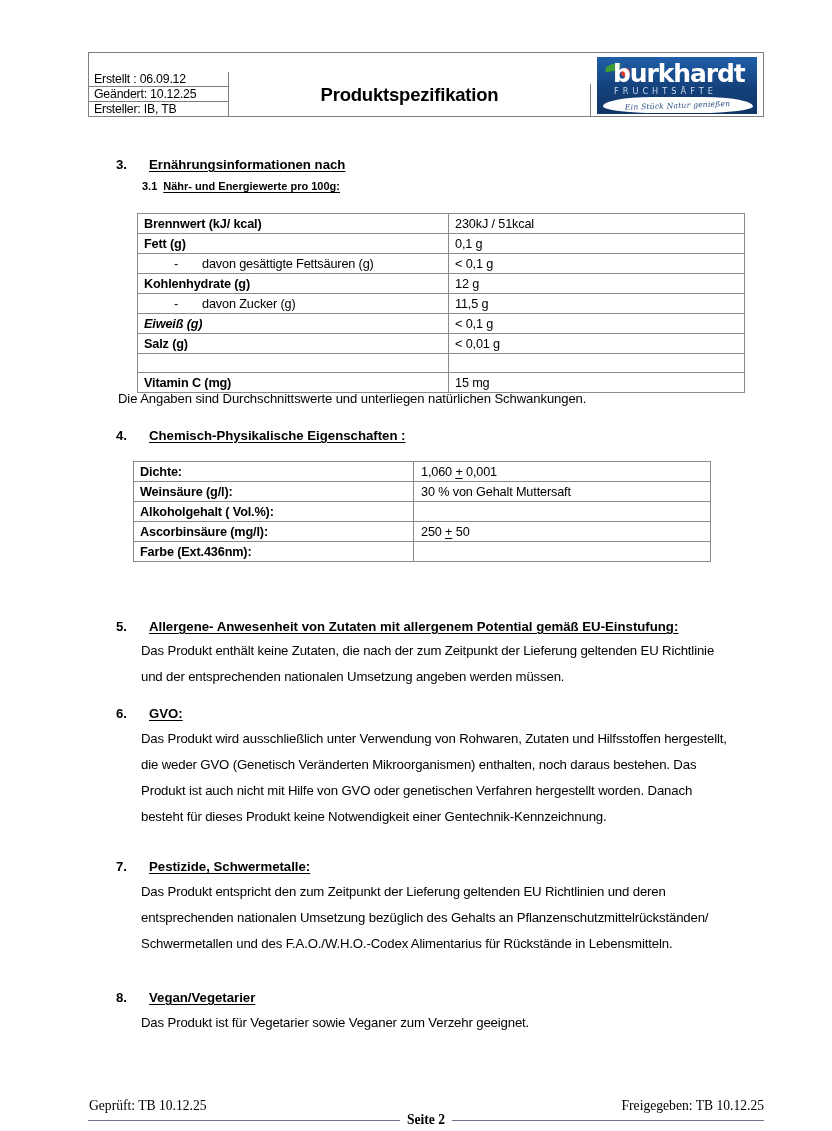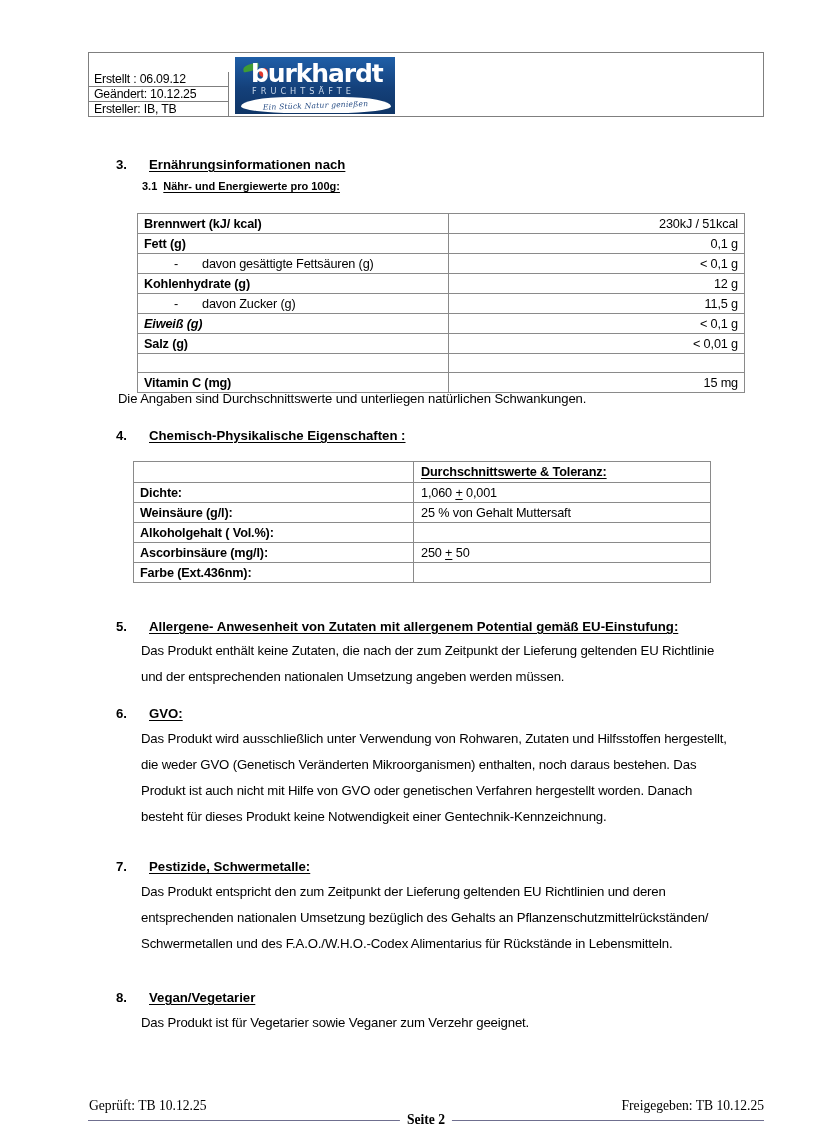--- a/index.html
+++ b/index.html
@@ -189,21 +189,21 @@
   }
   table.grid td {
     border: 1px solid #8a8a8a;
     padding: 0 6px;
     box-sizing: border-box;
     vertical-align: middle;
     letter-spacing: -0.15px;
   }
   .lbl { font-weight: bold; }
   .sublbl { font-weight: normal; }
-  .val { text-align: right; margin-left: 32px; }
+  .val { text-align: left; margin-left: 32px; }
   .valleft { text-align: left; padding-left: 7px !important; }
   .dash-cell {
     display: flex;
     align-items: center;
   }
   .dash { width: 58px; flex: 0 0 58px; text-align: left; padding-left: 30px; box-sizing: border-box;}
   .pm {
     text-decoration: underline;
     text-underline-offset: 2px;
   }
@@ -262,20 +262,21 @@
 <body>
 
 <div class="page">
 
   <div class="header">
     <div class="header-meta">
       <div class="meta-row">Erstellt : 06.09.12</div>
       <div class="meta-row">Geändert: 10.12.25</div>
       <div class="meta-row">Ersteller: IB, TB</div>
     </div>
+    <div class="header-title">Produktspezifikation</div>
     <div class="header-logo">
       <div class="logo-box">
         <div class="logo-leaf"></div>
         <div class="logo-dot"></div>
         <div class="logo-word">burkhardt</div>
         <div class="logo-sub">FRUCHTSÄFTE</div>
         <div class="logo-ribbon">
           <span class="logo-tag">Ein Stück Natur genießen</span>
         </div>
       </div>
@@ -354,30 +355,26 @@
     <span class="sec-title">Chemisch-Physikalische Eigenschaften :</span>
   </div>
 
   <table class="grid" id="chem-table" style="left:133px; top:461px; width:577px;">
     <colgroup>
         <col style="width:280px">
         <col style="width:297px">
       </colgroup>
     <tbody>
         <tr>
-          <td style="height: 21px;"></td>
-          <td class="valleft"><span class="hdr-ul">Durchschnittswerte &amp; Toleranz:</span></td>
-        </tr>
-        <tr>
           <td style="height: 20px;"><span class="lbl">Dichte:</span></td>
           <td class="valleft"><span>1,060 </span><span class="pm">+</span><span> 0,001</span></td>
         </tr>
         <tr>
           <td style="height: 20px;"><span class="lbl">Weinsäure (g/l):</span></td>
-          <td class="valleft"><span>25 % von Gehalt Muttersaft</span><span class="pm"></span><span></span></td>
+          <td class="valleft"><span>30 % von Gehalt Muttersaft</span><span class="pm"></span><span></span></td>
         </tr>
         <tr>
           <td style="height: 20px;"><span class="lbl">Alkoholgehalt ( Vol.%):</span></td>
           <td class="valleft"><span></span><span class="pm"></span><span></span></td>
         </tr>
         <tr>
           <td style="height: 20px;"><span class="lbl">Ascorbinsäure (mg/l):</span></td>
           <td class="valleft"><span>250 </span><span class="pm">+</span><span> 50</span></td>
         </tr>
         <tr>

